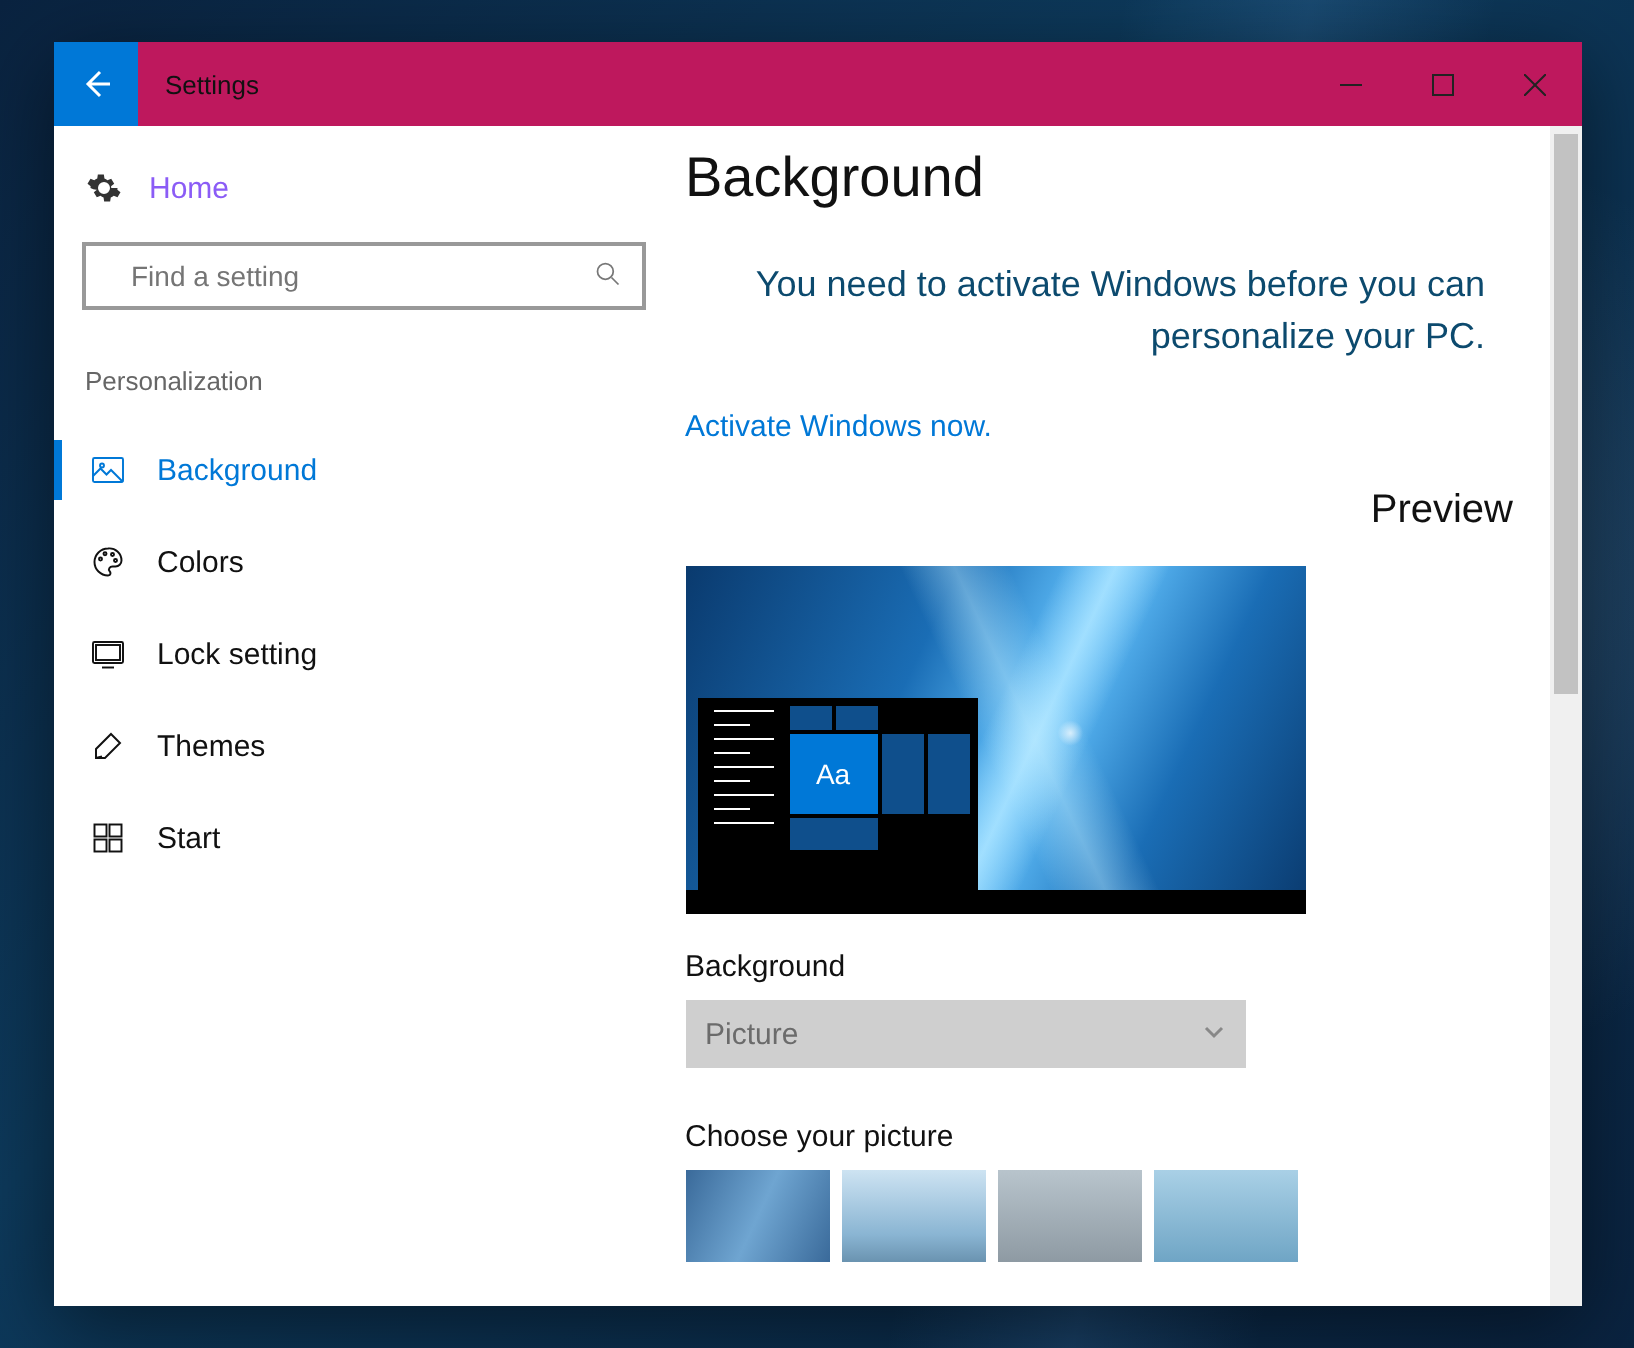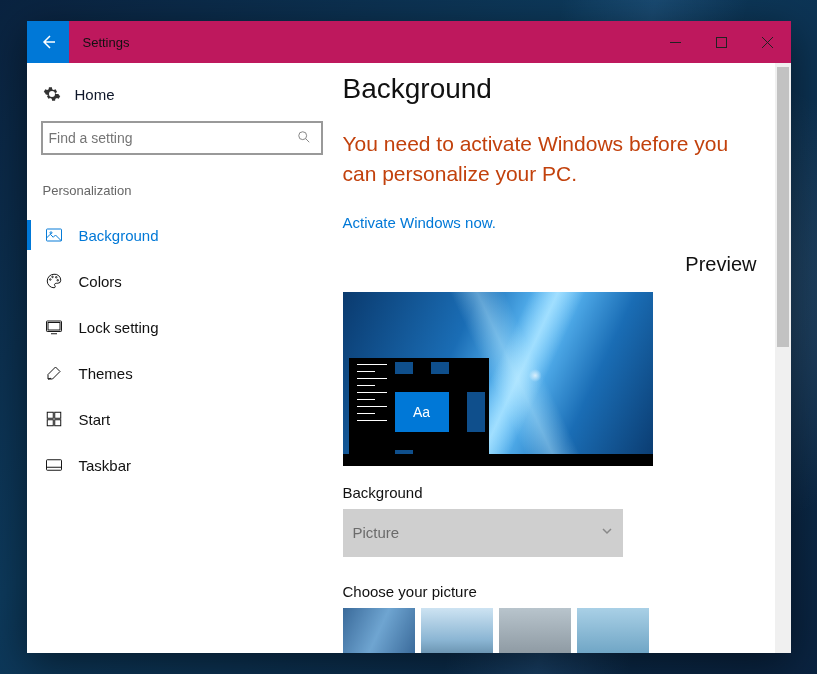--- a/index.html
+++ b/index.html
@@ -40,31 +40,31 @@
     .win-btn {
       width: 46px; display: flex; align-items: center; justify-content: center;
       color: #222; font-size: 12px;
     }
     .win-btn svg { width: 11px; height: 11px; stroke: #222; stroke-width: 1; fill: none; }
     .content { flex: 1; display: flex; overflow: hidden; }
     
     .sidebar { width: 310px; padding: 10px 0 0 0; }
     .home-row {
       display: flex; align-items: center; gap: 14px;
-      padding: 12px 16px; font-size: 15px; color: #0f172a;
+      padding: 12px 16px; font-size: 15px; color: #8b5cf6;
     }
     .search-wrap { padding: 6px 14px 18px 14px; }
     .search-box {
       position: relative;
       border: 2px solid #999; height: 34px;
       display: flex; align-items: center;
     }
     .search-input {
       flex: 1; border: none; outline: none;
-      padding: 0 6px; font-size: 14px; color: #555; background: transparent;
+      padding: 0 23px; font-size: 14px; color: #555; background: transparent;
     }
     .search-icon { padding: 0 10px; color: #777; font-size: 13px; }
     .category-label {
       padding: 10px 16px 14px 16px; font-size: 13px; color: #666;
     }
     .nav-list { display: flex; flex-direction: column; }
     .nav-item {
       display: flex; align-items: center; gap: 16px;
       padding: 14px 16px 14px 18px; font-size: 15px; color: #111;
       position: relative;
@@ -77,21 +77,21 @@
     .nav-icon { width: 18px; height: 18px; display: flex; align-items: center; justify-content: center; }
     .nav-icon svg { width: 18px; height: 18px; stroke: currentColor; fill: none; stroke-width: 1.3; }
     
     .main {
       flex: 1; padding: 10px 34px 0 0;
       overflow-y: auto;
       position: relative;
     }
     .main-inner { padding-left: 6px; padding-bottom: 20px; }
     .page-title { font-size: 28px; font-weight: 400; color: #111; margin-bottom: 24px; }
-    .warning-text { color: #c2410c; font-size: 21px; line-height: 1.45; max-width: 400px; margin-bottom: 24px; }
+    .warning-text { color: #0c4a6e; font-size: 18px; line-height: 1.45; max-width: 400px; margin-bottom: 24px; text-align: right; }
     .activate-link { color: #0078d7; font-size: 15px; margin-bottom: 22px; display: inline-block; }
     .section-title { font-size: 20px; font-weight: 400; color: #111; margin-bottom: 16px; text-align: right; }
     .preview-box {
       width: 310px; height: 174px; position: relative;
       background: linear-gradient(115deg, #0a3a6e 0%, #1a6db5 35%, #66c5ff 55%, #1a6db5 75%, #0a3a6e 100%);
       overflow: hidden; margin-bottom: 18px;
     }
     .preview-rays {
       position: absolute; inset: 0;
       background:
@@ -106,27 +106,27 @@
       position: absolute; left: 6px; bottom: 12px;
       width: 140px; height: 96px; background: #000;
       display: flex;
     }
     .preview-start-left {
       width: 46px; padding: 6px 8px;
       display: flex; flex-direction: column; gap: 6px;
     }
     .ps-line { height: 1px; background: #fff; }
     .ps-line.short { width: 60%; }
-    .preview-tiles { flex: 1; display: grid; grid-template-columns: 1fr 1fr 1fr; grid-template-rows: 12px 40px 16px 16px; gap: 18px; padding: 4px 4px 4px 0; }
+    .preview-tiles { flex: 1; display: grid; grid-template-columns: 1fr 1fr 1fr 1fr; grid-template-rows: 12px 40px 16px 16px; gap: 2px; padding: 4px 4px 4px 0; }
     .tile { background: #0f4f8c; }
     .tile.big { grid-column: 1 / 3; background: #0078d7; display:flex; align-items:center; justify-content:center; color:#fff; font-size:14px; }
     .tile.wide { grid-column: 1 / 3; }
     .field-label { font-size: 15px; color: #111; margin-bottom: 8px; }
     .dropdown {
-      width: 280px; height: 48px; background: #cfcfcf;
+      width: 280px; height: 34px; background: #cfcfcf;
       display: flex; align-items: center; padding: 0 10px;
       color: #6b6b6b; font-size: 15px; justify-content: space-between;
       margin-bottom: 26px;
     }
     .chevron-down { font-size: 12px; color: #888; }
     .thumb-row { display: flex; gap: 6px; }
     .thumb {
       width: 72px; height: 46px;
       background: linear-gradient(180deg, #7aa7c7 0%, #a8c5d9 50%, #8aa8be 100%);
     }
@@ -251,29 +251,20 @@
           <span class="nav-icon">
             <svg viewBox="0 0 24 24">
                 <rect x="3" y="3" width="8" height="8"></rect>
                 <rect x="13" y="3" width="8" height="8"></rect>
                 <rect x="3" y="13" width="8" height="8"></rect>
                 <rect x="13" y="13" width="8" height="8"></rect>
               </svg>
           </span>
           <span>Start</span>
         </div>
-        <div class="nav-item">
-          <span class="nav-icon">
-            <svg viewBox="0 0 24 24">
-                <rect x="2" y="5" width="20" height="14" rx="1"></rect>
-                <line x1="2" y1="15" x2="22" y2="15"></line>
-              </svg>
-          </span>
-          <span>Taskbar</span>
-        </div>
       </div>
     </div>
 
     <div class="main">
       <div class="main-inner">
         <h1 class="page-title">Background</h1>
 
         <div class="warning-text">You need to activate Windows before you can personalize your PC.</div>
 
         <a class="activate-link">Activate Windows now.</a>

